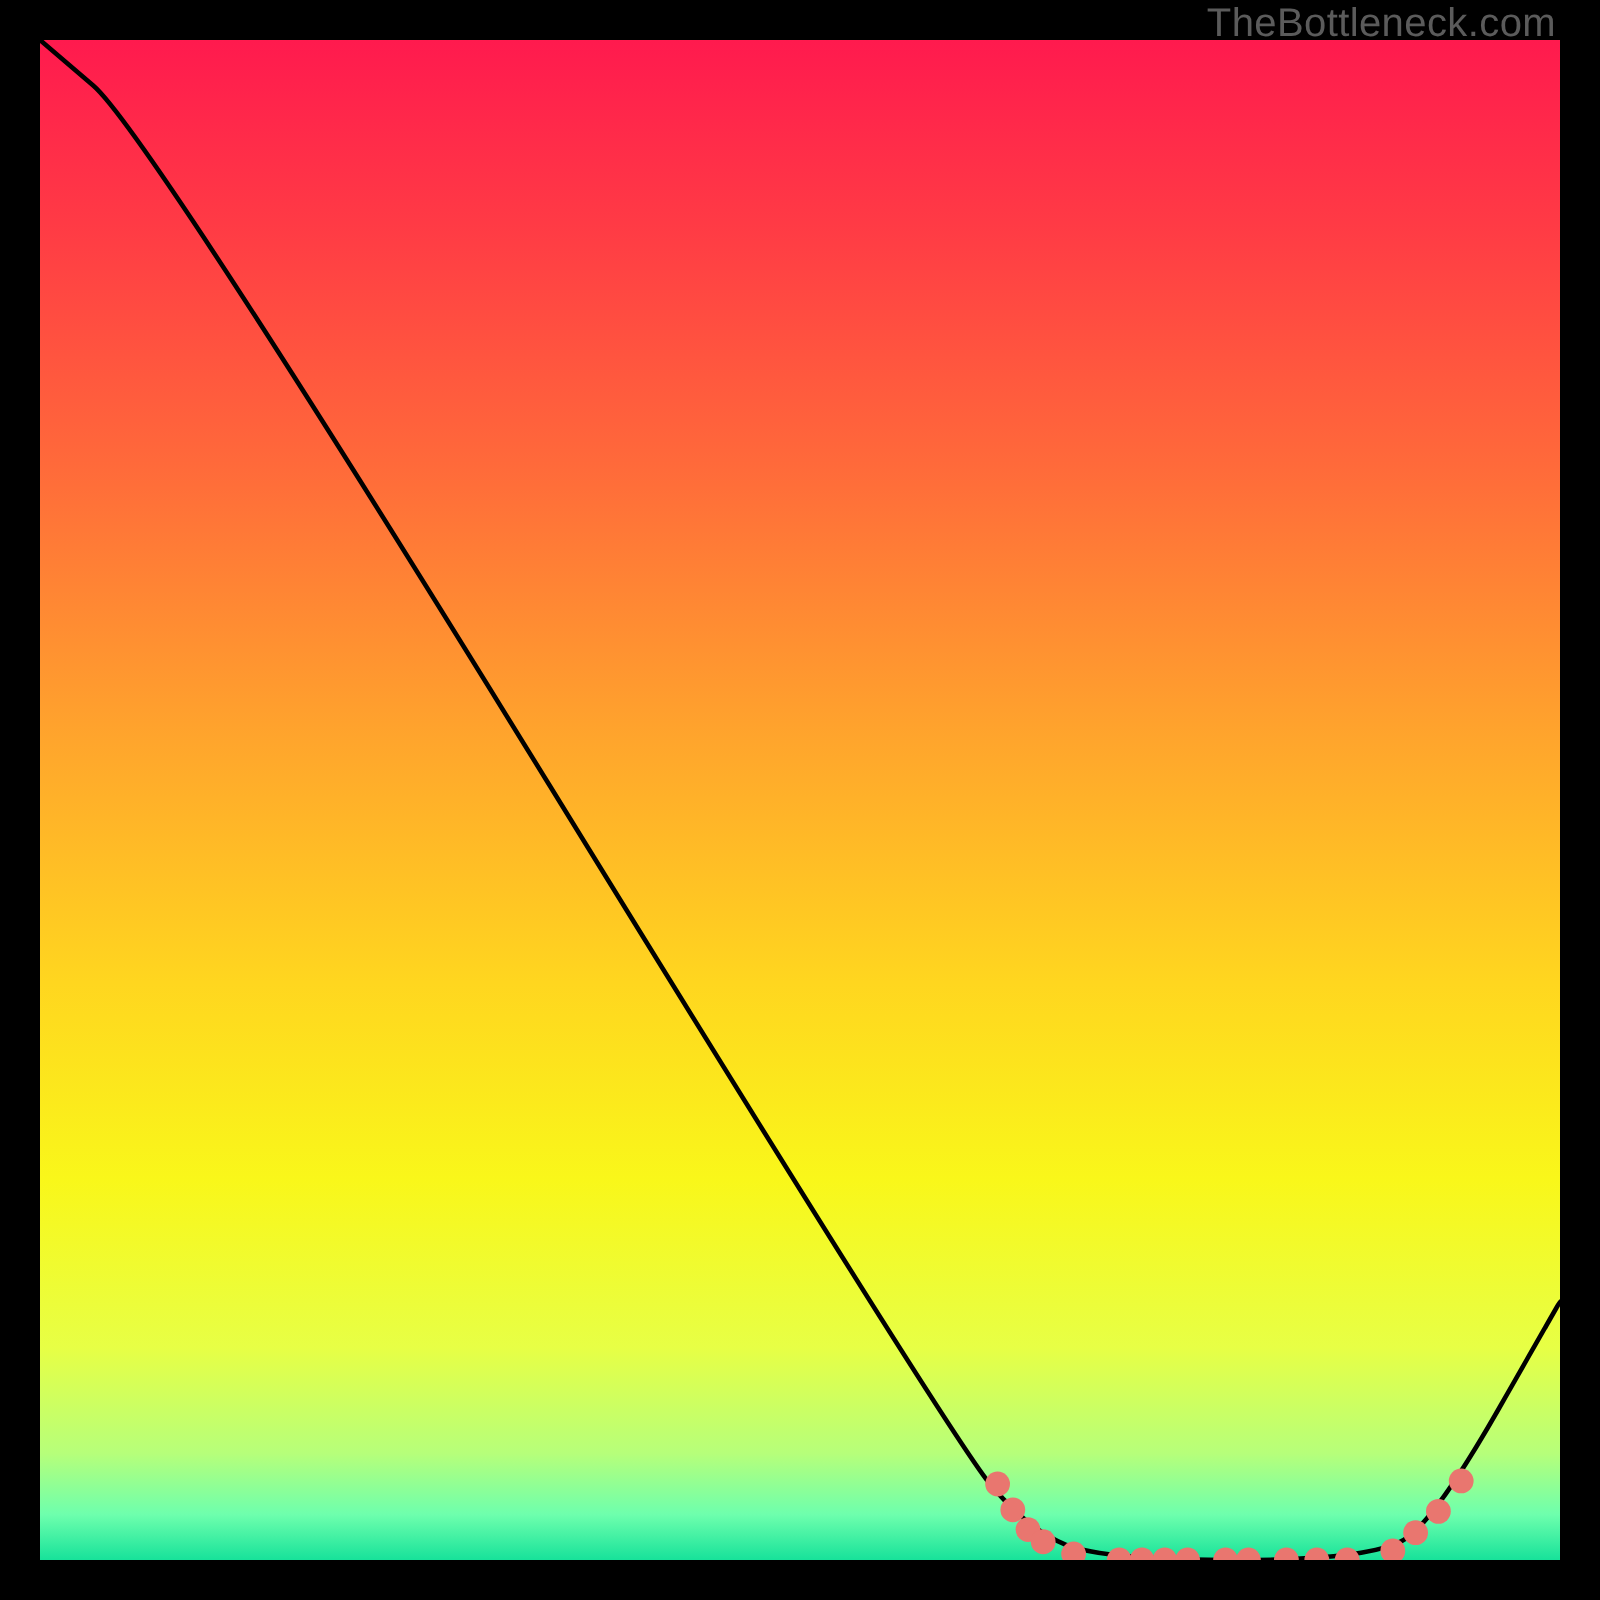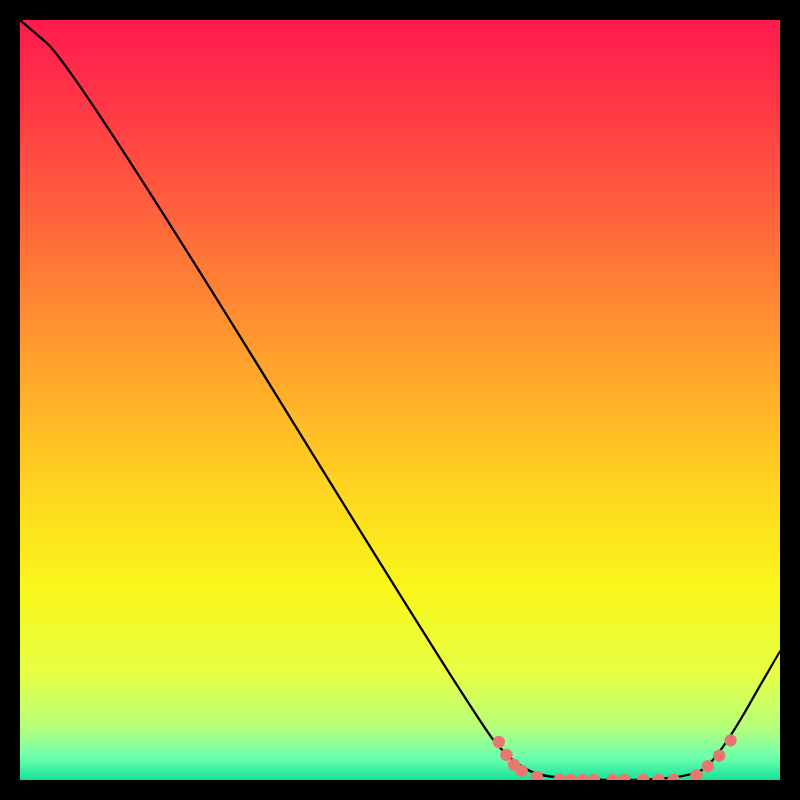--- a/index.html
+++ b/index.html
@@ -36,20 +36,21 @@
     color: #5b5b5b;
     font-size: 20px;
     font-weight: 500;
     letter-spacing: 0.2px;
   }
 </style>
 </head>
 <body>
 
 <div class="frame">
+  <div class="watermark">TheBottleneck.com</div>
   <div class="plot">
     <svg id="chart-svg" width="760" height="760" viewBox="0 0 760 760">
         <defs>
           <linearGradient id="bg-grad" x1="0" y1="0" x2="0" y2="1">
             <stop offset="0%" stop-color="#ff1a4e"></stop>
             <stop offset="12%" stop-color="#ff3a45"></stop>
             <stop offset="28.000000000000004%" stop-color="#ff6a3a"></stop>
             <stop offset="45%" stop-color="#ffa22d"></stop>
             <stop offset="62%" stop-color="#ffd61f"></stop>
             <stop offset="75%" stop-color="#f9f71a"></stop>

